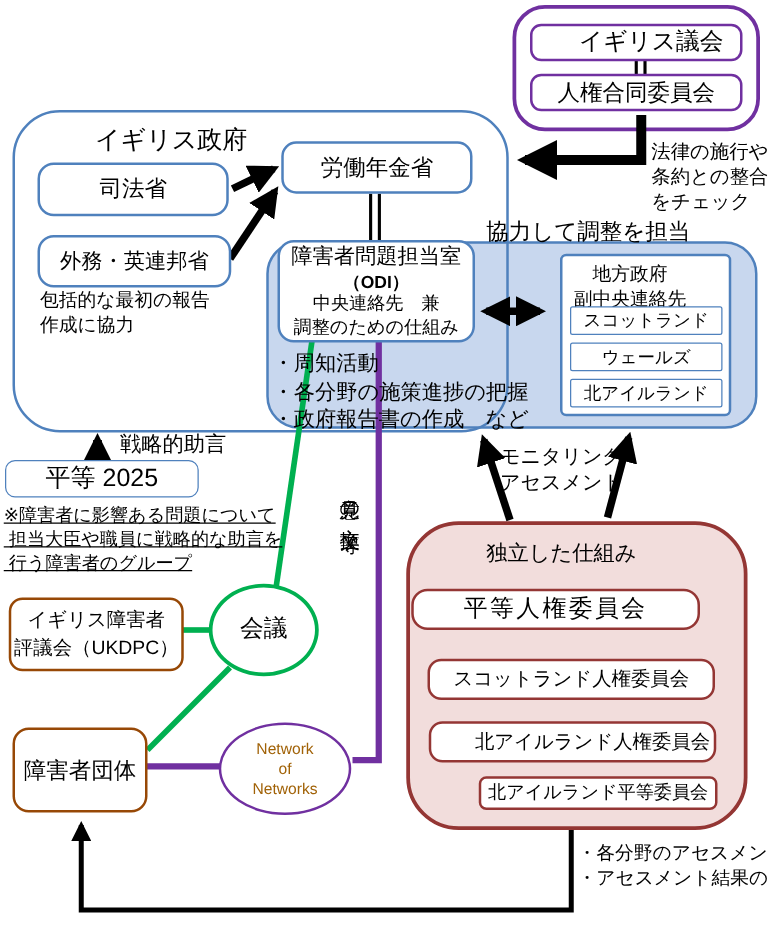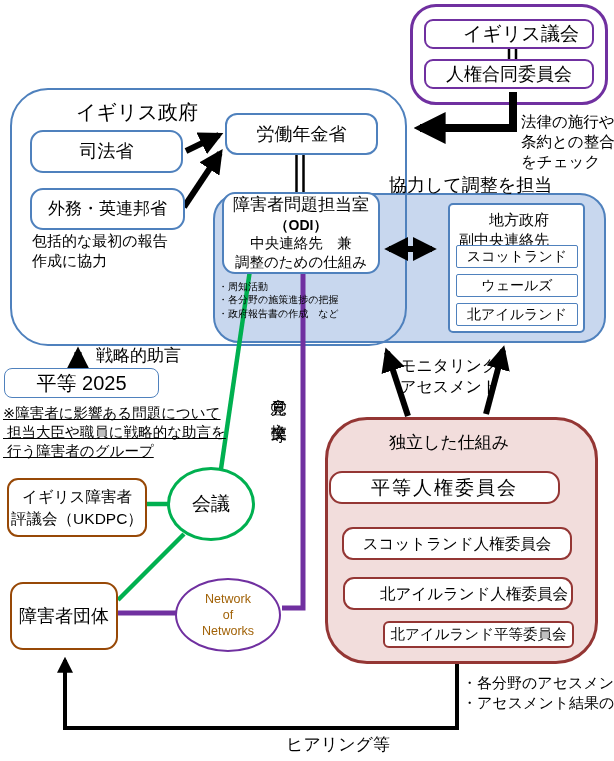--- a/index.html
+++ b/index.html
@@ -87,27 +87,27 @@
   <div class="box z6" style="left:225px;top:113px;width:153px;height:42px;border-radius:12px;font-size:18px;">
     <span>労働年金省</span>
   </div>
 
   <div class="box z6" style="left:222px;top:192px;width:158px;height:82px;border-radius:13px;flex-direction:column;line-height:1.3;">
     <span style="font-size:17px;">障害者問題担当室</span>
     <span style="font-size:14px;font-weight:bold;">（ODI）</span>
     <span style="font-size:14.5px;">中央連絡先　兼</span>
     <span style="font-size:14.5px;">調整のための仕組み</span>
   </div>
-  <div class="label pre z6" style="left:218px;top:280px;font-size:10px;line-height:1.33;">・周知活動
+  <div class="label pre z6" style="left:218px;top:280px;font-size:17px;line-height:1.33;">・周知活動
 ・各分野の施策進捗の把握
 ・政府報告書の作成　など</div>
   <div class="label z6" style="left:389px;top:174px;font-size:18px;">協力して調整を担当</div>
 
   <div class="box z6" style="left:448px;top:203px;width:137px;height:130px;border-radius:5px;align-items:flex-start;justify-content:flex-start;">
-    <span class="pre" style="font-size:15px;text-align:right;padding:5px 0 0 9px;line-height:1.3;">地方政府
+    <span class="pre" style="font-size:15px;text-align:center;padding:5px 0 0 9px;line-height:1.3;">地方政府
 副中央連絡先</span>
   </div>
   <div class="box z6" style="left:456px;top:245px;width:122px;height:23px;border-width:1.5px;border-radius:2px;font-size:14px;">
     <span>スコットランド</span>
   </div>
   <div class="box z6" style="left:456px;top:274px;width:122px;height:23px;border-width:1.5px;border-radius:2px;font-size:14px;">
     <span>ウェールズ</span>
   </div>
   <div class="box z6" style="left:456px;top:303px;width:122px;height:23px;border-width:1.5px;border-radius:2px;font-size:14px;">
     <span>北アイルランド</span>
@@ -149,15 +149,14 @@
     <span>障害者団体</span>
   </div>
   <div class="box z6" style="left:167px;top:467px;width:88px;height:74px;border:3px solid #00b050;border-radius:50%;font-size:19px;">
     <span>会議</span>
   </div>
   <div class="box z6" style="left:175px;top:578px;width:106px;height:74px;border:2.5px solid #7030a0;border-radius:50%;font-size:12.5px;color:#a16207;line-height:1.3;">
     <span class="pre">Network
 of
 Networks</span>
   </div>
-  <div class="label z6" style="left:286px;top:734px;font-size:17px;">ヒアリング等</div>
 
 </div>
 
 </body></html>

